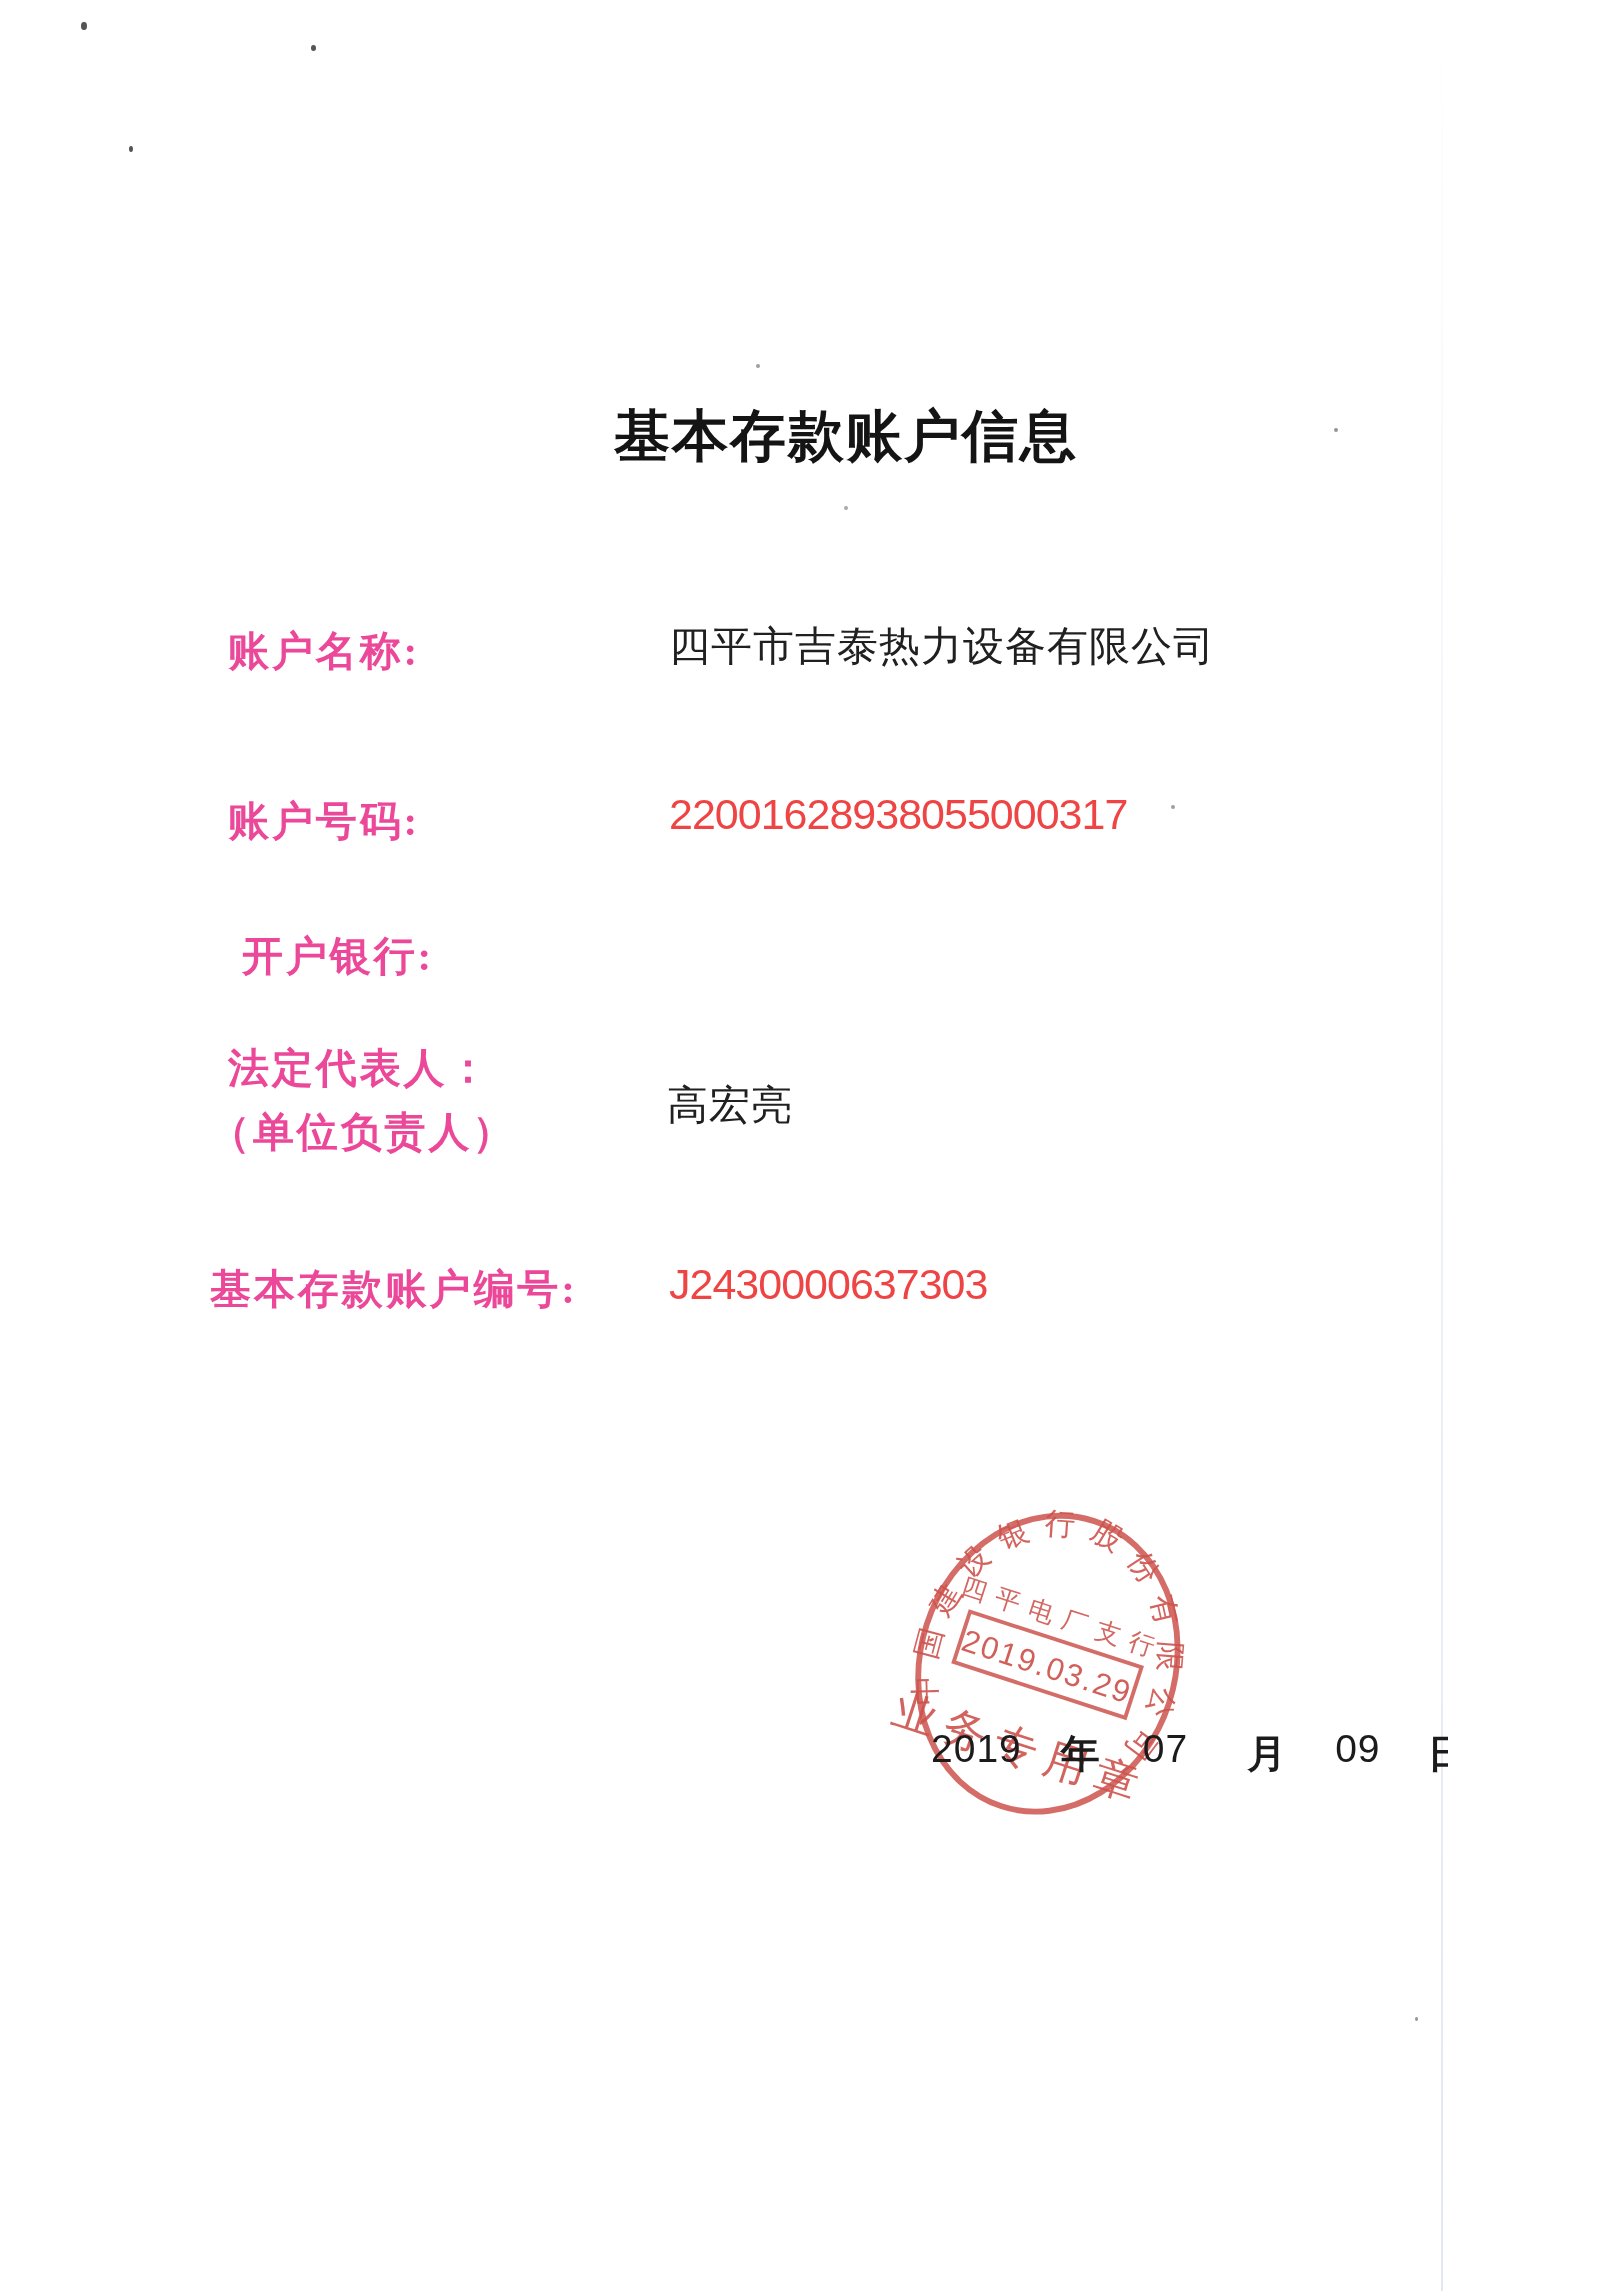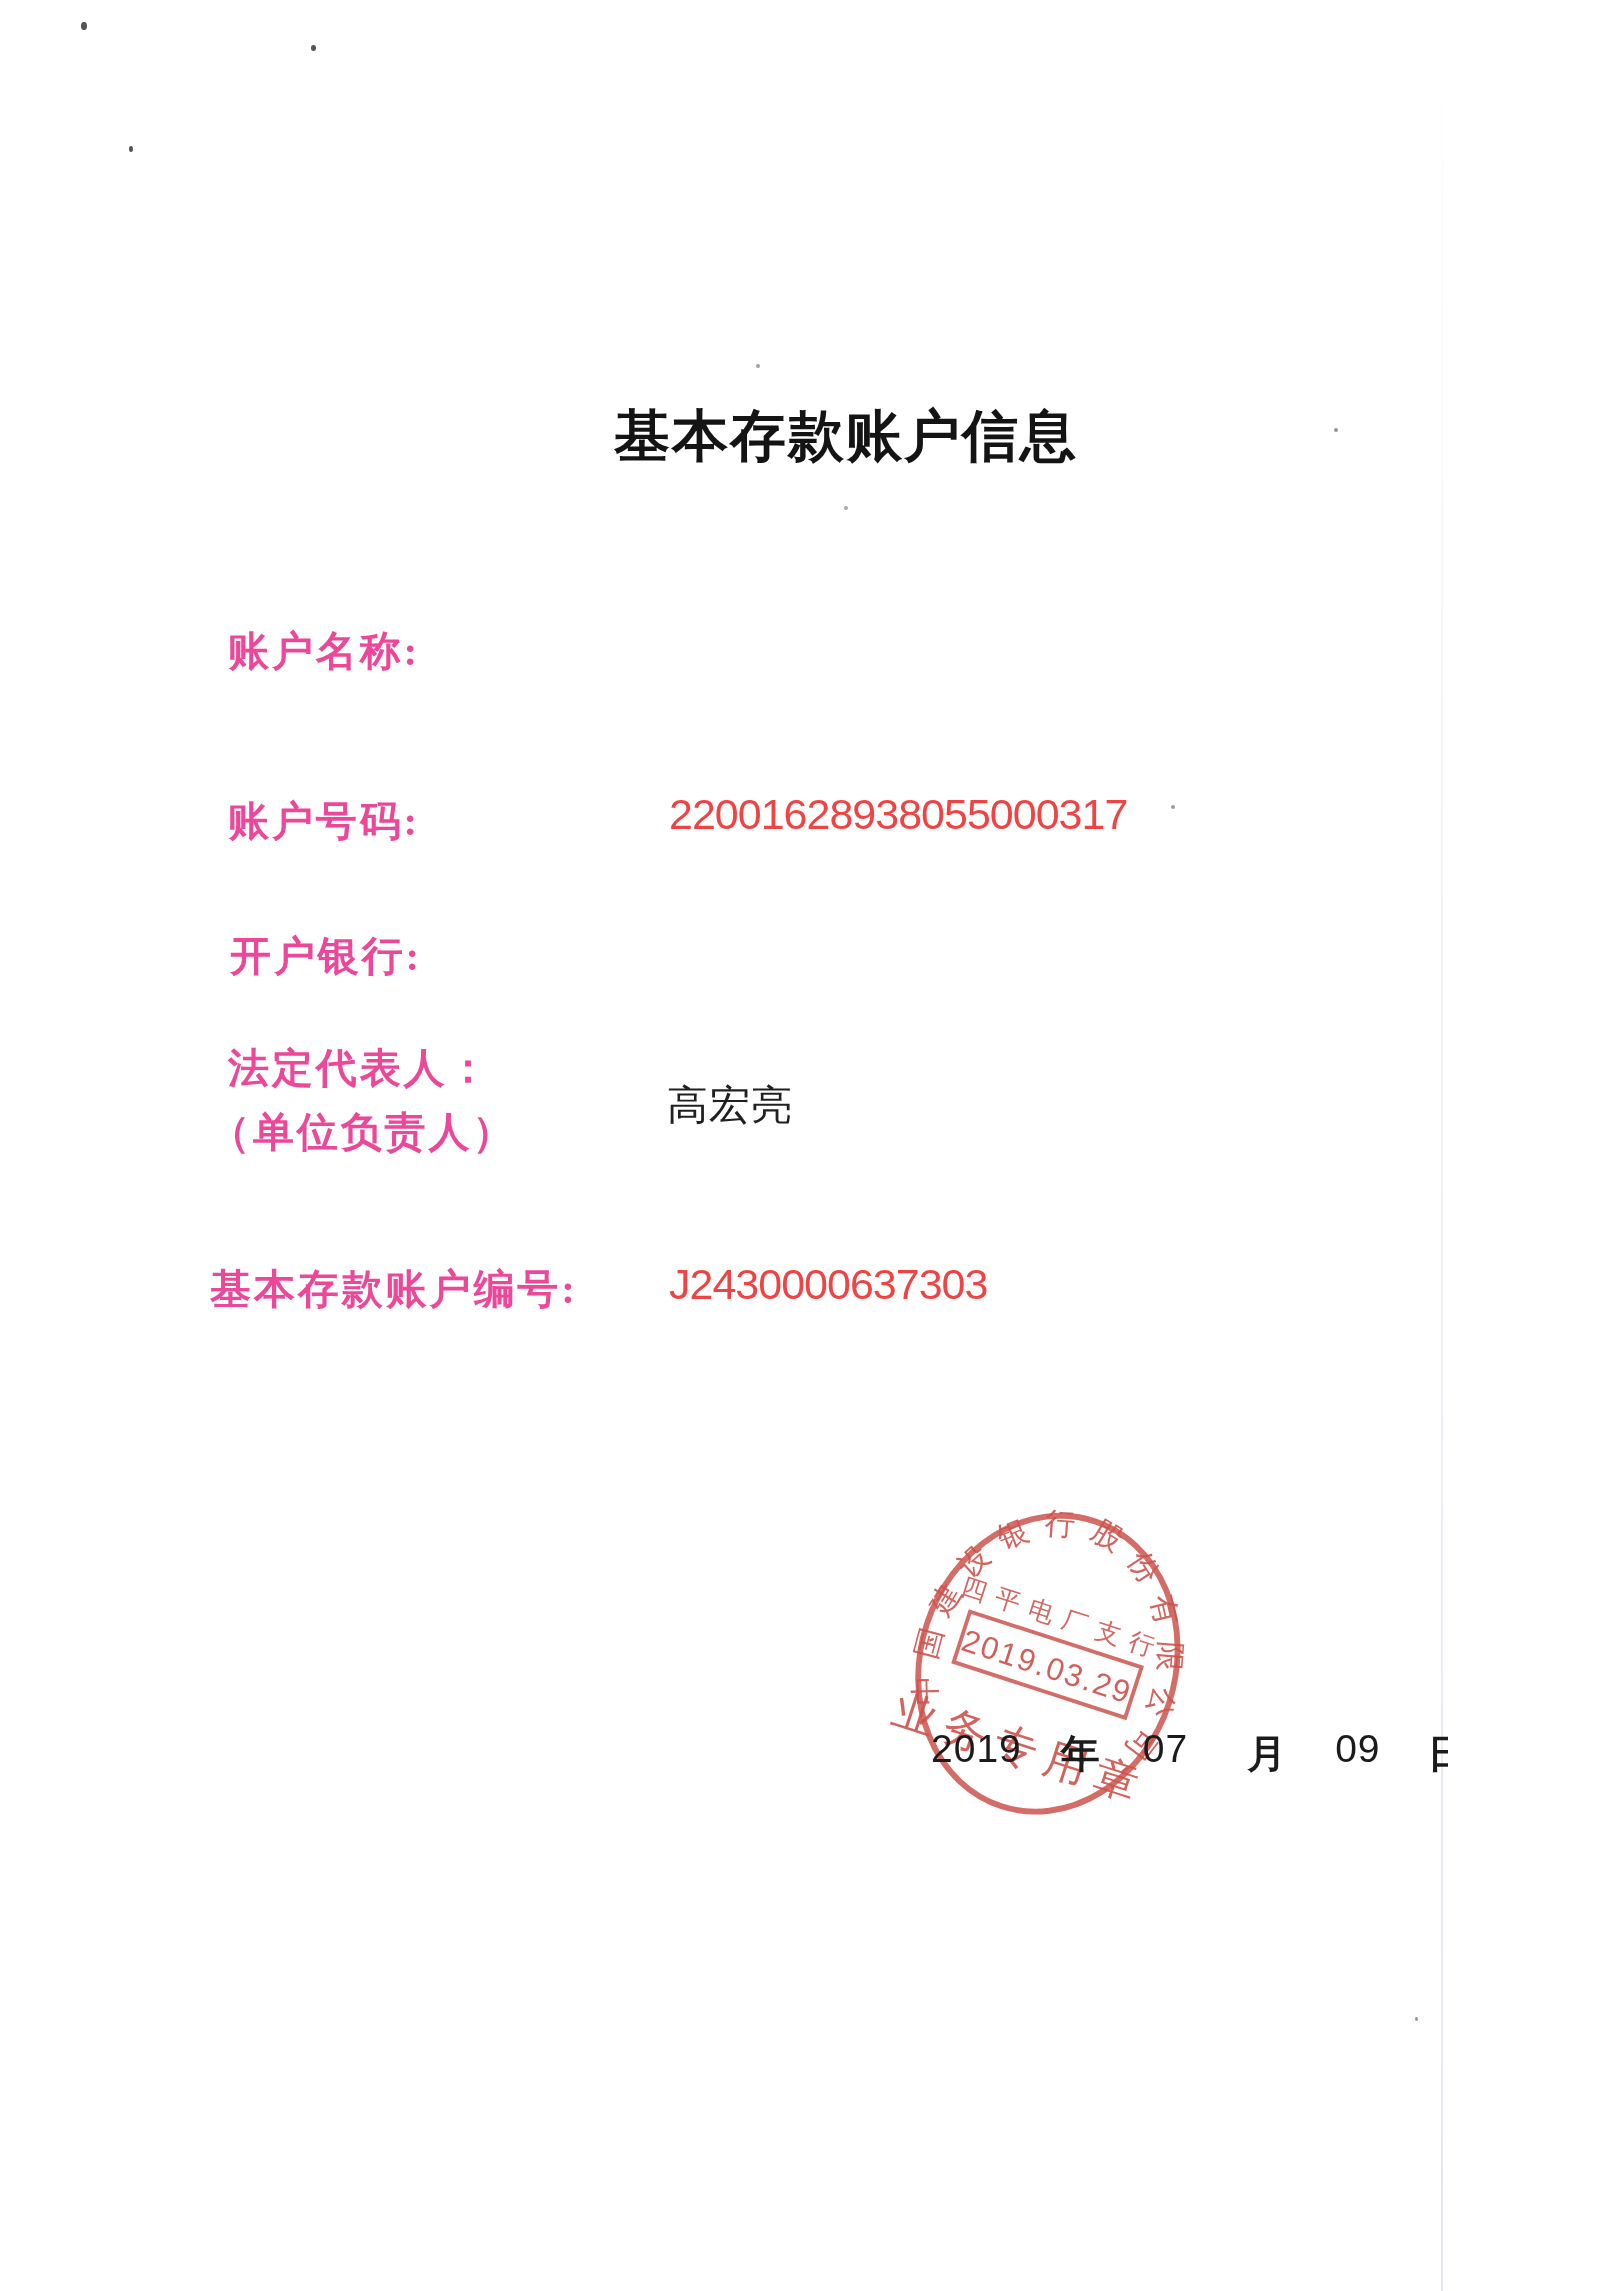--- a/index.html
+++ b/index.html
@@ -103,25 +103,26 @@
   <div class="speck" style="left:1461px;top:458px;width:3.9px;height:4.9px;opacity:.45;"></div>
   <div class="speck" style="left:844px;top:506px;width:3.9px;height:3.9px;opacity:.4;"></div>
   <div class="speck" style="left:1171px;top:805px;width:3.9px;height:3.9px;opacity:.45;"></div>
   <div class="speck" style="left:1455px;top:1398px;width:2.9px;height:3.9px;opacity:.4;"></div>
   <div class="speck" style="left:1415px;top:2017px;width:2.9px;height:3.9px;opacity:.5;"></div>
   <div class="scan-edge"></div>
 
   <h1 class="doc-title">基本存款账户信息</h1>
 
   <div class="field-label" style="left:228px;top:624px;">账户名称:</div>
+  <div class="field-value" style="left:669px;top:619px;">四平市吉泰热力设备有限公司</div>
 
   <div class="field-label" style="left:228px;top:794px;">账户号码:</div>
   <div class="field-value num" style="left:669px;top:790px;">22001628938055000317</div>
 
-  <div class="field-label" style="left:230px;top:929px;">开户银行:</div>
+  <div class="field-label" style="left:242px;top:929px;">开户银行:</div>
 
   <div class="field-label" style="left:228px;top:1041px;">法定代表人：</div>
   <div class="field-label" style="left:209px;top:1105px;font-family:Liberation Mono, monospace;">（单位负责人）</div>
   <div class="field-value" style="left:667px;top:1078px;">高宏亮</div>
 
   <div class="field-label" style="left:210px;top:1262px;">基本存款账户编号:</div>
   <div class="field-value num" style="left:669px;top:1260px;text-align:right;">J2430000637303</div>
 
   <div class="stamp-wrap">
     <svg viewBox="0 0 300 350" width="294" height="343">

